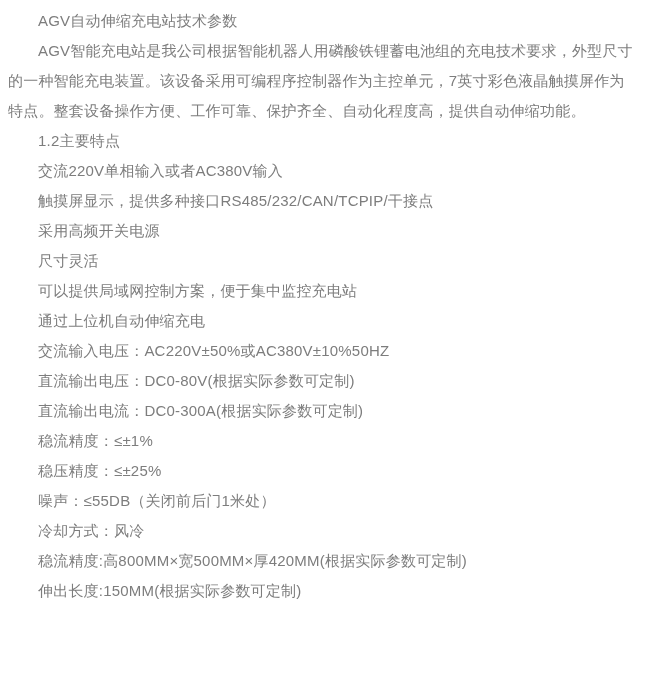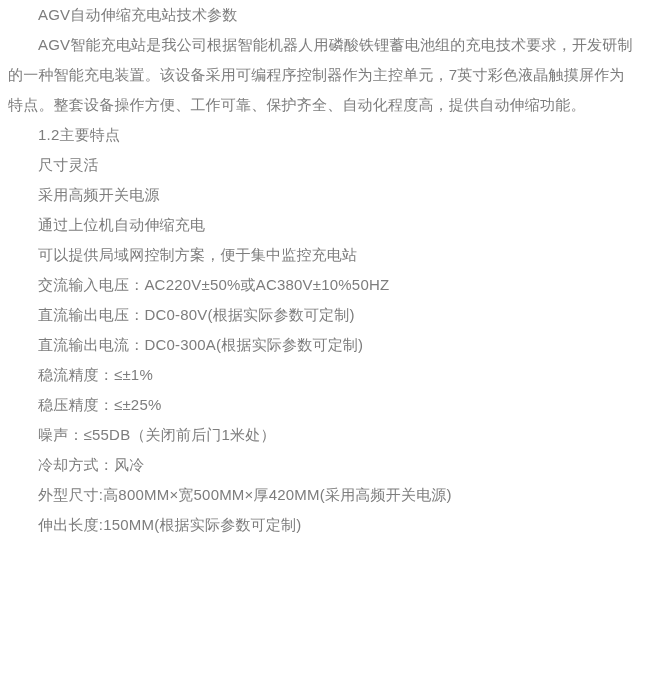--- a/index.html
+++ b/index.html
@@ -10,21 +10,21 @@
     width: 650px;
     height: 690px;
     background: #ffffff;
     overflow: hidden;
     font-family: "Liberation Sans", "DejaVu Sans", sans-serif;
   }
   .page {
     box-sizing: border-box;
     width: 650px;
     height: 690px;
-    padding: 0 8px 0 8px;
+    padding: 6px 8px 0 8px;
     color: #7d7d7d;
     font-size: 15px;
   }
   .ln {
     height: 30px;
     line-height: 30px;
     white-space: nowrap;
     overflow: hidden;
     letter-spacing: 0.2px;
   }
@@ -32,33 +32,35 @@
     text-indent: 30px;
   }
 </style>
 </head>
 <body>
 
 <div class="page">
 
   <div class="ln ind">AGV自动伸缩充电站技术参数</div>
 
-  <div class="ln ind">AGV智能充电站是我公司根据智能机器人用磷酸铁锂蓄电池组的充电技术要求，开发研制</div>
+  <div class="ln ind">AGV智能充电站是我公司根据智能机器人用磷酸铁锂蓄电池组的充电技术要求，外型尺寸</div>
   <div class="ln">的一种智能充电装置。该设备采用可编程序控制器作为主控单元，7英寸彩色液晶触摸屏作为</div>
   <div class="ln">特点。整套设备操作方便、工作可靠、保护齐全、自动化程度高，提供自动伸缩功能。</div>
 
   <div class="ln ind">1.2主要特点</div>
+  <div class="ln ind">交流220V单相输入或者AC380V输入</div>
+  <div class="ln ind">触摸屏显示，提供多种接口RS485/232/CAN/TCPIP/干接点</div>
+  <div class="ln ind">采用高频开关电源</div>
   <div class="ln ind">尺寸灵活</div>
-  <div class="ln ind">采用高频开关电源</div>
+  <div class="ln ind">可以提供局域网控制方案，便于集中监控充电站</div>
   <div class="ln ind">通过上位机自动伸缩充电</div>
-  <div class="ln ind">可以提供局域网控制方案，便于集中监控充电站</div>
 
   <div class="ln ind">交流输入电压：AC220V±50%或AC380V±10%50HZ</div>
   <div class="ln ind">直流输出电压：DC0-80V(根据实际参数可定制)</div>
   <div class="ln ind">直流输出电流：DC0-300A(根据实际参数可定制)</div>
   <div class="ln ind">稳流精度：≤±1%</div>
   <div class="ln ind">稳压精度：≤±25%</div>
   <div class="ln ind">噪声：≤55DB（关闭前后门1米处）</div>
   <div class="ln ind">冷却方式：风冷</div>
-  <div class="ln ind">外型尺寸:高800MM×宽500MM×厚420MM(采用高频开关电源)</div>
+  <div class="ln ind">稳流精度:高800MM×宽500MM×厚420MM(根据实际参数可定制)</div>
   <div class="ln ind">伸出长度:150MM(根据实际参数可定制)</div>
 
 </div>
 
 </body></html>

